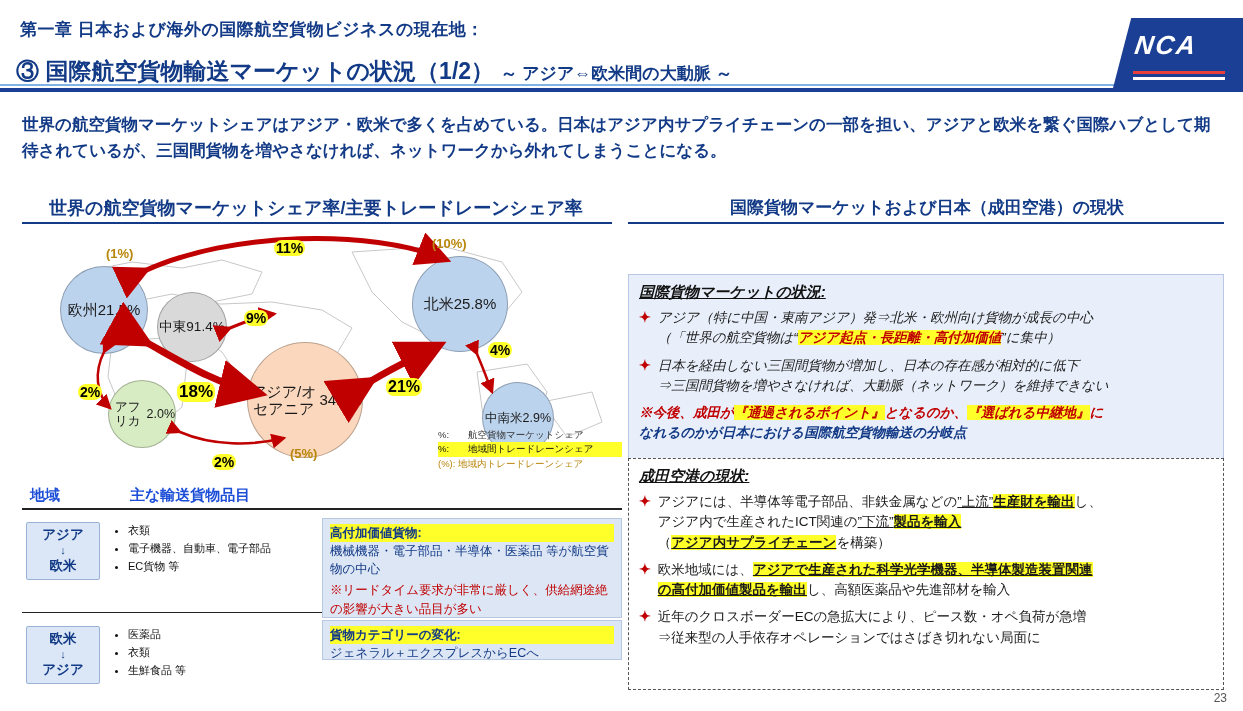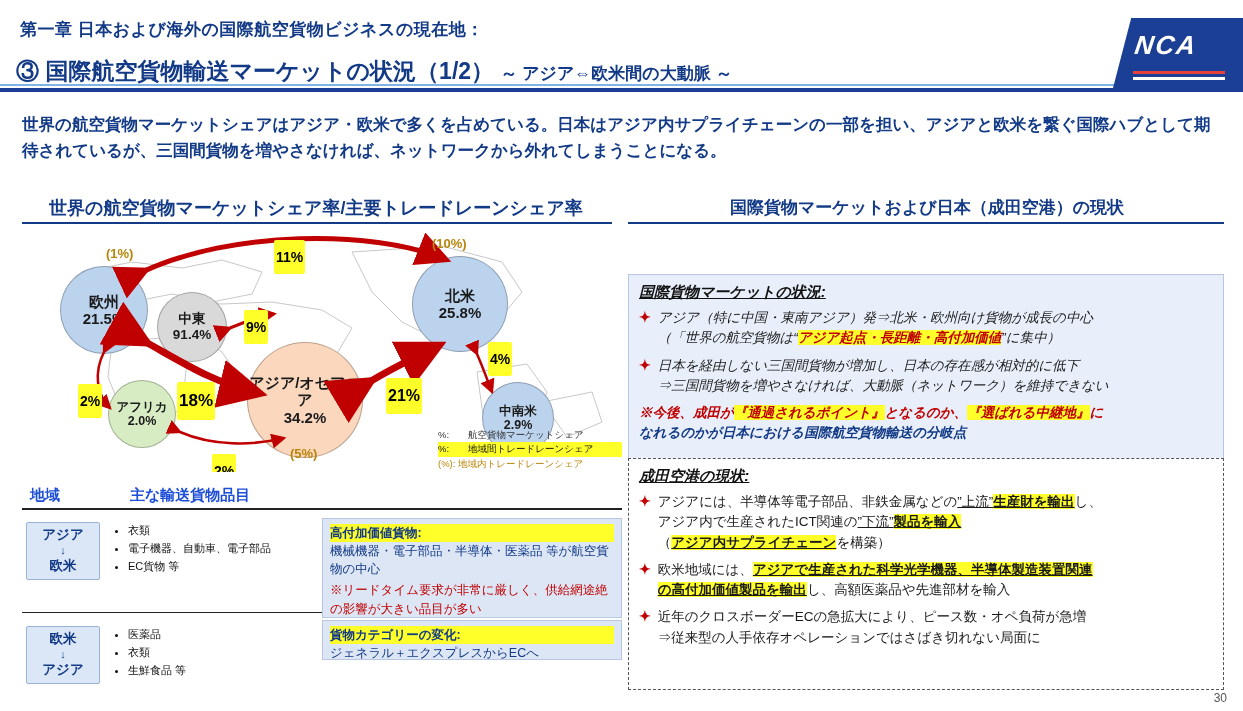--- a/index.html
+++ b/index.html
@@ -65,33 +65,33 @@
   .left-h-rule {
     position:absolute; left:22px; top:222px; width:590px; height:2px; background:#123a86;
   }
   .mapbox {
     position:absolute; left:22px; top:232px; width:600px; height:240px;
     overflow:hidden;
   }
   .mapbg { position:absolute; left:0; top:0; width:600px; height:240px; opacity:.55; }
   .bubble {
     position:absolute; border-radius:50%;
-    display:flex; flex-direction:column; align-items:center; justify-content:center;
-    font-weight:bold; text-align:center; line-height:1.15;
+    display:flex; flex-direction:row; align-items:center; justify-content:center;
+    font-weight:normal; text-align:center; line-height:1.15;
     border:1px solid rgba(0,0,0,.25);
   }
   .b-eu { left:38px; top:34px; width:88px; height:88px; background:#bcd3ee; font-size:15px; }
   .b-me { left:135px; top:60px; width:70px; height:70px; background:#d9d9d9; font-size:13.5px; }
   .b-na { left:390px; top:24px; width:96px; height:96px; background:#bcd3ee; font-size:15px; }
   .b-as { left:225px; top:110px; width:116px; height:116px; background:#fad7bd; font-size:15px; }
   .b-af { left:86px; top:148px; width:68px; height:68px; background:#d8ecc4; font-size:12.5px; }
   .b-sa { left:460px; top:150px; width:72px; height:72px; background:#bcd3ee; font-size:12.5px; }
   .pct-yellow {
     position:absolute; background:#ffff2a; color:#000; font-weight:bold;
-    font-size:14px; padding:9px 2px; border-radius:2px;
+    font-size:14px; padding:0 2px; border-radius:8px;
   }
   .pct-paren {
     position:absolute; color:#b8860b; font-weight:bold; font-size:13px;
   }
   .legend {
     position:absolute; left:416px; top:196px; width:186px;
     font-size:9.5px; line-height:1.5;
   }
   .legend .r1 { color:#333; }
   .legend .r2 { background:#ffff2a; color:#111; }
@@ -339,13 +339,13 @@
 
   <div class="bul">
     <span class="mk">✦</span>
     <span>
       近年のクロスボーダーECの急拡大により、ピース数・オペ負荷が急増<br>
       ⇒従来型の人手依存オペレーションではさばき切れない局面に
     </span>
   </div>
 </div>
 
-<div class="pageno">30</div>
+<div class="pageno">23</div>
 
 </body></html>

